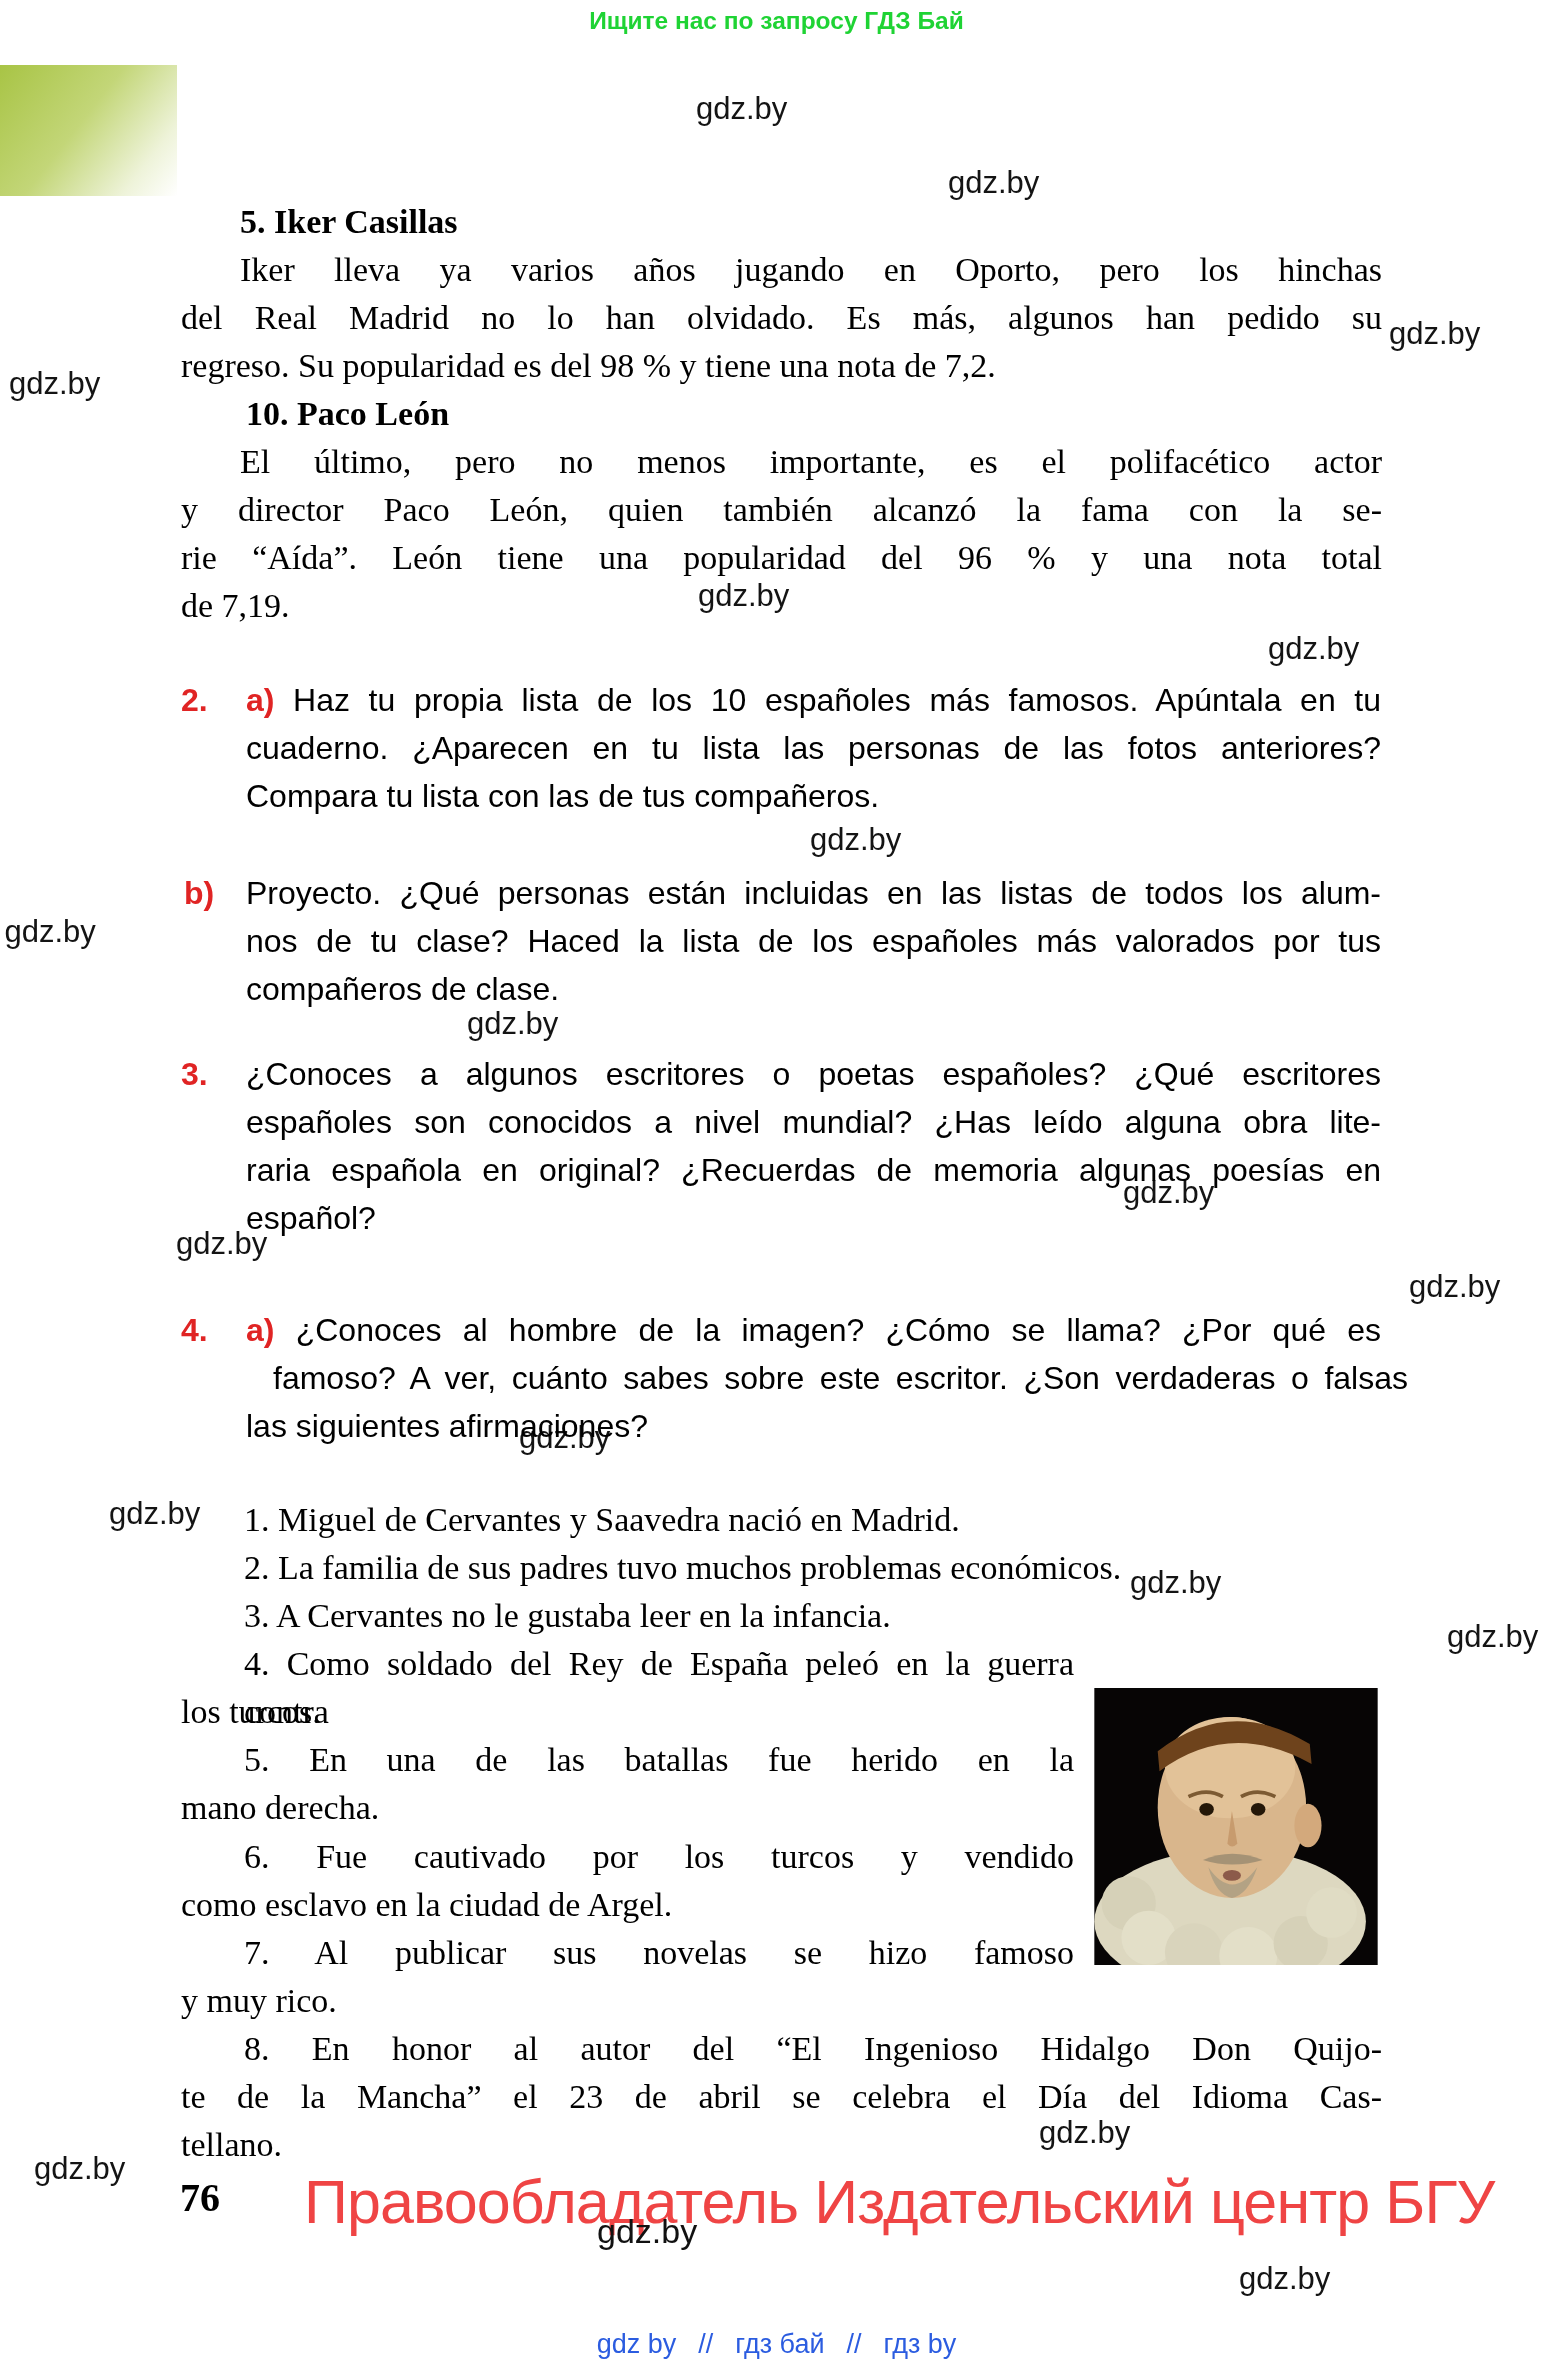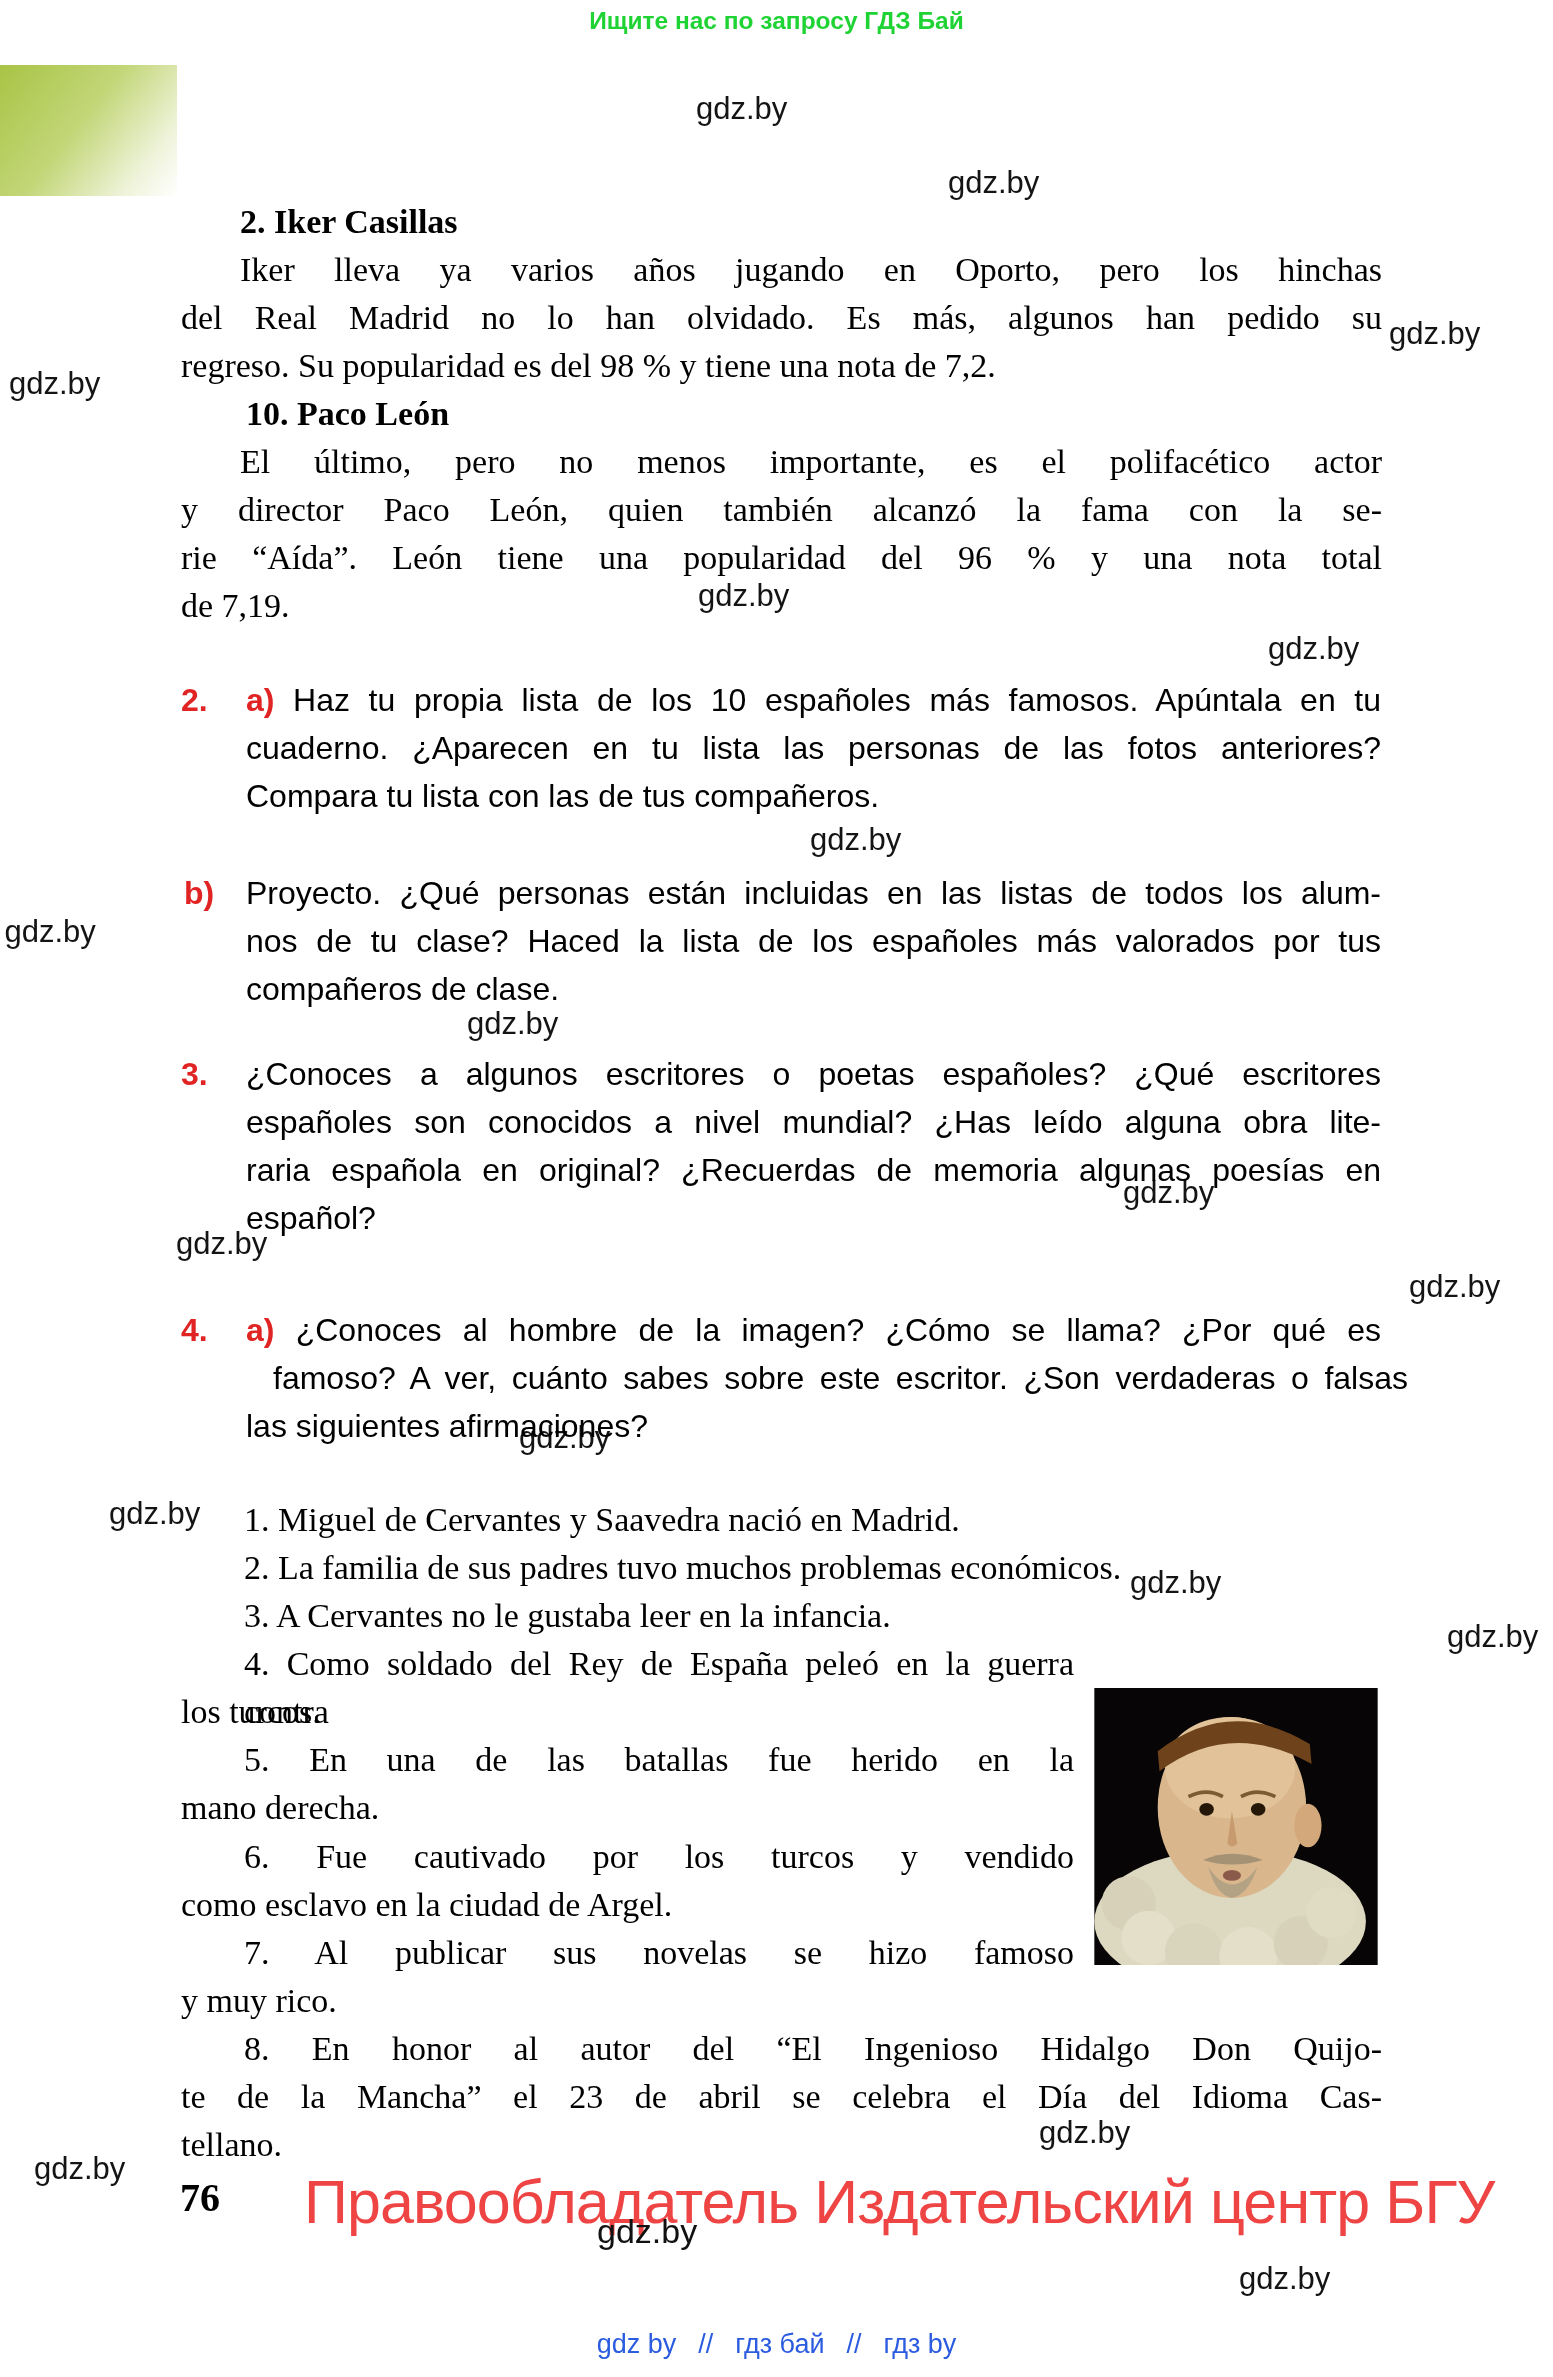--- a/index.html
+++ b/index.html
@@ -49,21 +49,21 @@
   <div class="wm" style="left:176px;top:1226px;">gdz.by</div>
   <div class="wm" style="left:1409px;top:1269px;">gdz.by</div>
   <div class="wm" style="left:519px;top:1420px;">gdz.by</div>
   <div class="wm" style="left:109px;top:1496px;">gdz.by</div>
   <div class="wm" style="left:1130px;top:1565px;">gdz.by</div>
   <div class="wm" style="left:1447px;top:1619px;">gdz.by</div>
   <div class="wm" style="left:1039px;top:2115px;">gdz.by</div>
   <div class="wm" style="left:34px;top:2151px;">gdz.by</div>
   <div class="wm" style="left:1239px;top:2261px;">gdz.by</div>
 
-  <div class="ln serif bold" style="left:240px;top:198px;">2. Iker Casillas</div>
+  <div class="ln serif bold" style="left:240px;top:198px;">5. Iker Casillas</div>
   <div class="ln serif j" style="left:181px;top:246px;width:1201px;padding-left:59px;box-sizing:border-box;">Iker lleva ya varios años jugando en Oporto, pero los hinchas</div>
   <div class="ln serif j" style="left:181px;top:294px;width:1201px;">del Real Madrid no lo han olvidado. Es más, algunos han pedido su</div>
   <div class="ln serif" style="left:181px;top:342px;">regreso. Su popularidad es del 98 % y tiene una nota de 7,2.</div>
 
   <div class="ln serif bold" style="left:240px;top:390px;margin-left:6px;">10. Paco León</div>
   <div class="ln serif j" style="left:181px;top:438px;width:1201px;padding-left:59px;box-sizing:border-box;">El último, pero no menos importante, es el polifacético actor</div>
   <div class="ln serif j" style="left:181px;top:486px;width:1201px;font-family:Liberation Serif, serif;">y director Paco León, quien también alcanzó la fama con la se-</div>
   <div class="ln serif j" style="left:181px;top:534px;width:1201px;">rie “Aída”. León tiene una popularidad del 96 % y una nota total</div>
   <div class="ln serif" style="left:181px;top:582px;">de 7,19.</div>
 

